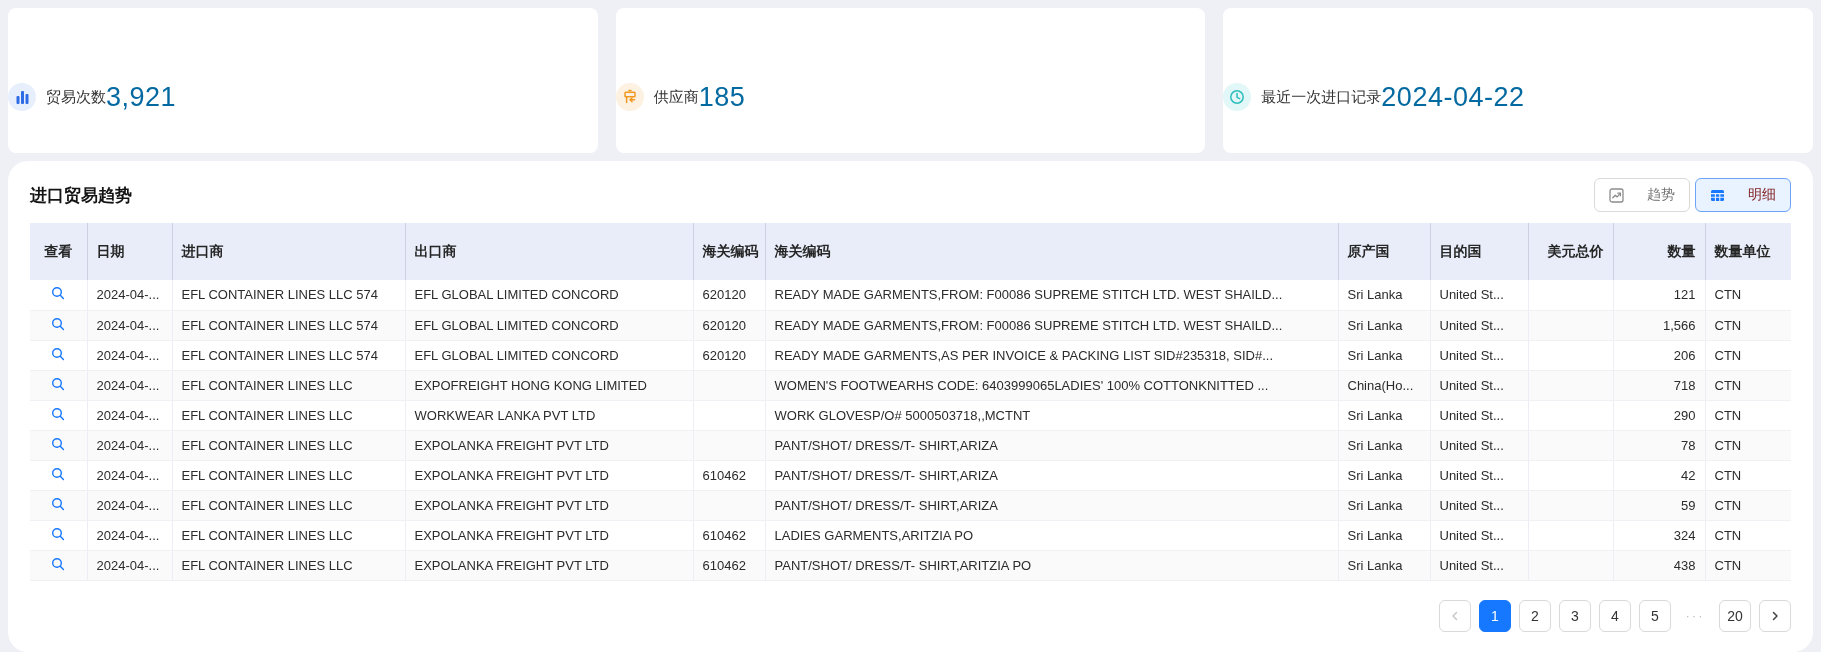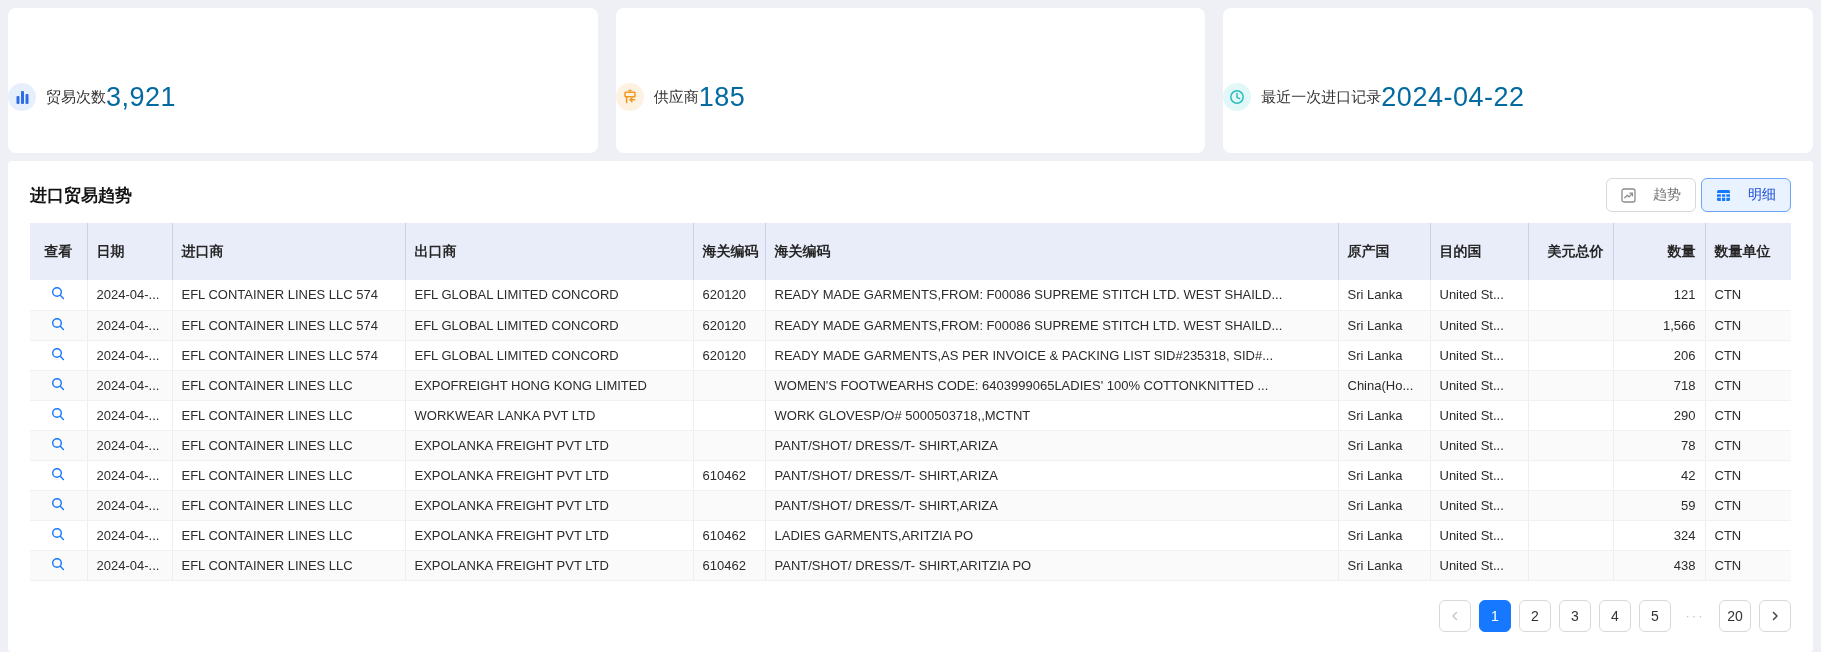--- a/index.html
+++ b/index.html
@@ -19,33 +19,33 @@
   }
   .card-head { display:flex; align-items:center; gap:10px; }
   .icon-circle {
     width:28px; height:28px; border-radius:50%;
     display:flex; align-items:center; justify-content:center;
   }
   .card-label { font-size:15px; color:#333; font-weight:500; }
   .card-value { font-size:27px; font-weight:500; color:#0369a1; letter-spacing:.5px; }
   
   .panel {
-    margin:6px 8px 0 8px; background:#fff; border-radius:4px;
+    margin:6px 8px 0 8px; background:#fff; border-radius:20px;
     padding:16px 22px 20px 22px;
   }
   .panel-head { display:flex; align-items:center; justify-content:space-between; height:36px; margin-bottom:10px; }
   .panel-title { font-size:17px; font-weight:600; color:#141414; }
   .toggle-group { display:flex; gap:5px; }
   .toggle-btn {
     height:34px; padding:0 14px; border-radius:6px; background:#fff;
     border:1px solid #d9d9d9; color:#737373; font-size:14px;
-    display:flex; align-items:center; gap:17px; cursor:pointer;
+    display:flex; align-items:center; gap:23px; cursor:pointer;
   }
   .toggle-btn.active {
-    background:#e9f2ff; border-color:#6ba4f8; color:#1d4ed8;
+    background:#e9f2ff; border-color:#6ba4f8; color:#7f1d1d;
   }
   
   table { width:100%; border-collapse:collapse; table-layout:fixed; }
   thead th {
     height:57px; background:#e9edf9; font-size:14px; font-weight:700;
     color:#262626; text-align:left; padding:0 9px;
     border-right:1px solid #ccd0e0; white-space:nowrap; overflow:hidden;
   }
   thead th:last-child { border-right:none; }
   tbody td {

